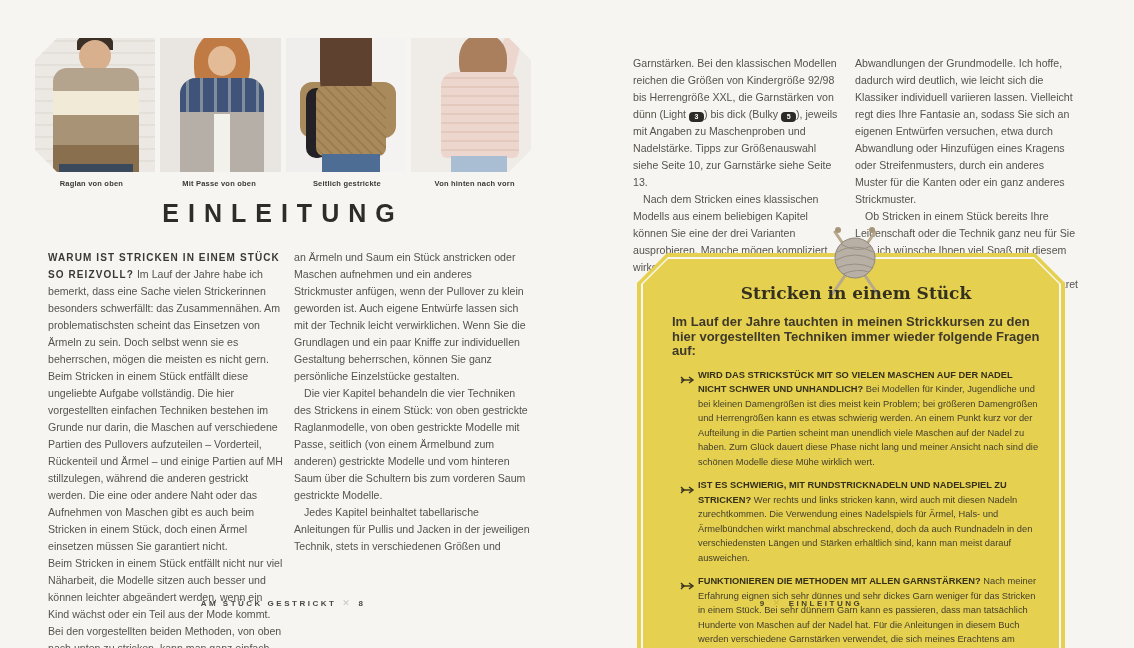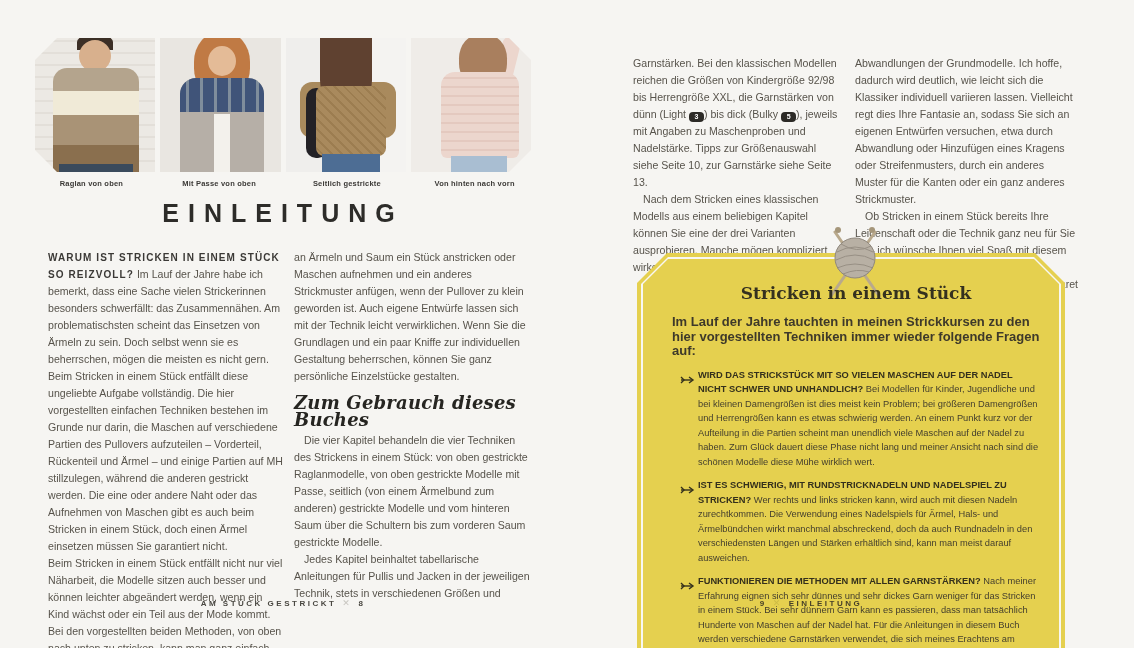--- a/index.html
+++ b/index.html
@@ -142,21 +142,20 @@
 
 <div class="page-title">EINLEITUNG</div>
 
 <div class="col col-l1">
   <p><span class="lead-caps">WARUM IST STRICKEN IN EINEM STÜCK SO REIZVOLL?</span><span> Im Lauf der Jahre habe ich bemerkt, dass eine Sache vielen Strickerinnen besonders schwerfällt: das Zusammennähen. Am problematischsten scheint das Einsetzen von Ärmeln zu sein. Doch selbst wenn sie es beherrschen, mögen die meisten es nicht gern. Beim Stricken in einem Stück entfällt diese ungeliebte Aufgabe vollständig. Die hier vorgestellten einfachen Techniken bestehen im Grunde nur darin, die Maschen auf verschiedene Partien des Pullovers aufzuteilen – Vorderteil, Rückenteil und Ärmel – und einige Partien auf MH stillzulegen, während die anderen gestrickt werden. Die eine oder andere Naht oder das Aufnehmen von Maschen gibt es auch beim Stricken in einem Stück, doch einen Ärmel einsetzen müssen Sie garantiert nicht.</span></p>
   <p>Beim Stricken in einem Stück entfällt nicht nur viel Näharbeit, die Modelle sitzen auch besser und können leichter abgeändert werden, wenn ein Kind wächst oder ein Teil aus der Mode kommt. Bei den vorgestellten beiden Methoden, von oben nach unten zu stricken, kann man ganz einfach</p>
 </div>
 
 <div class="col col-l2">
   <p>an Ärmeln und Saum ein Stück anstricken oder Maschen aufnehmen und ein anderes Strickmuster anfügen, wenn der Pullover zu klein geworden ist. Auch eigene Entwürfe lassen sich mit der Technik leicht verwirklichen. Wenn Sie die Grundlagen und ein paar Kniffe zur individuellen Gestaltung beherrschen, können Sie ganz persönliche Einzelstücke gestalten.</p>
-  <div class="script-head">Zum Gebrauch dieses Buches</div>
   <p class="ind">Die vier Kapitel behandeln die vier Techniken des Strickens in einem Stück: von oben gestrickte Raglanmodelle, von oben gestrickte Modelle mit Passe, seitlich (von einem Ärmelbund zum anderen) gestrickte Modelle und vom hinteren Saum über die Schultern bis zum vorderen Saum gestrickte Modelle.</p>
   <p class="ind">Jedes Kapitel beinhaltet tabellarische Anleitungen für Pullis und Jacken in der jeweiligen Technik, stets in verschiedenen Größen und</p>
 </div>
 
 <div class="footer footer-left">
   <span>AM STÜCK GESTRICKT</span><span class="sep-x">✕</span><span>8</span>
 </div>
 
 <div class="col col-r1">
   <p>

